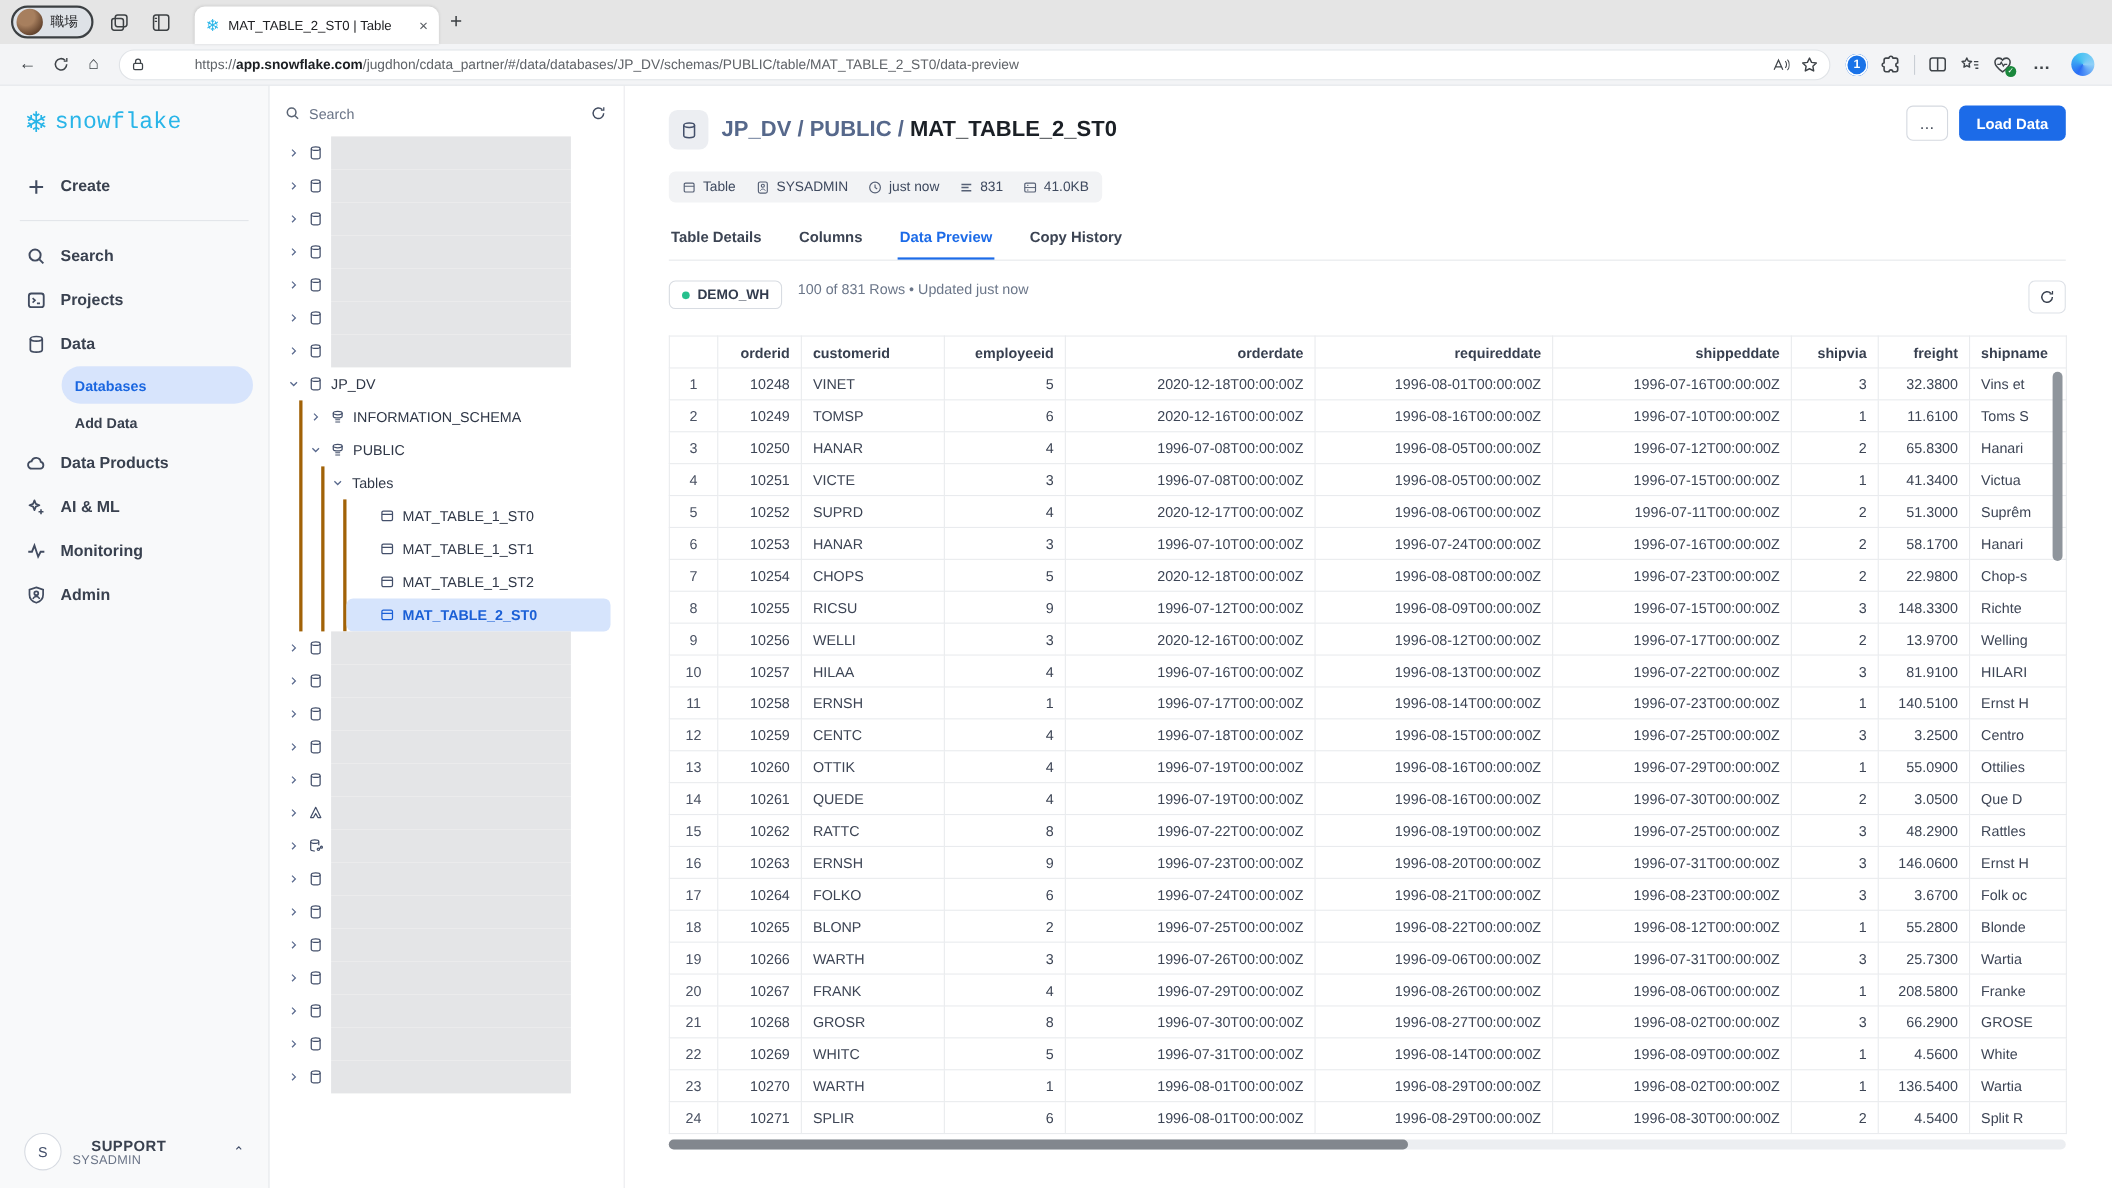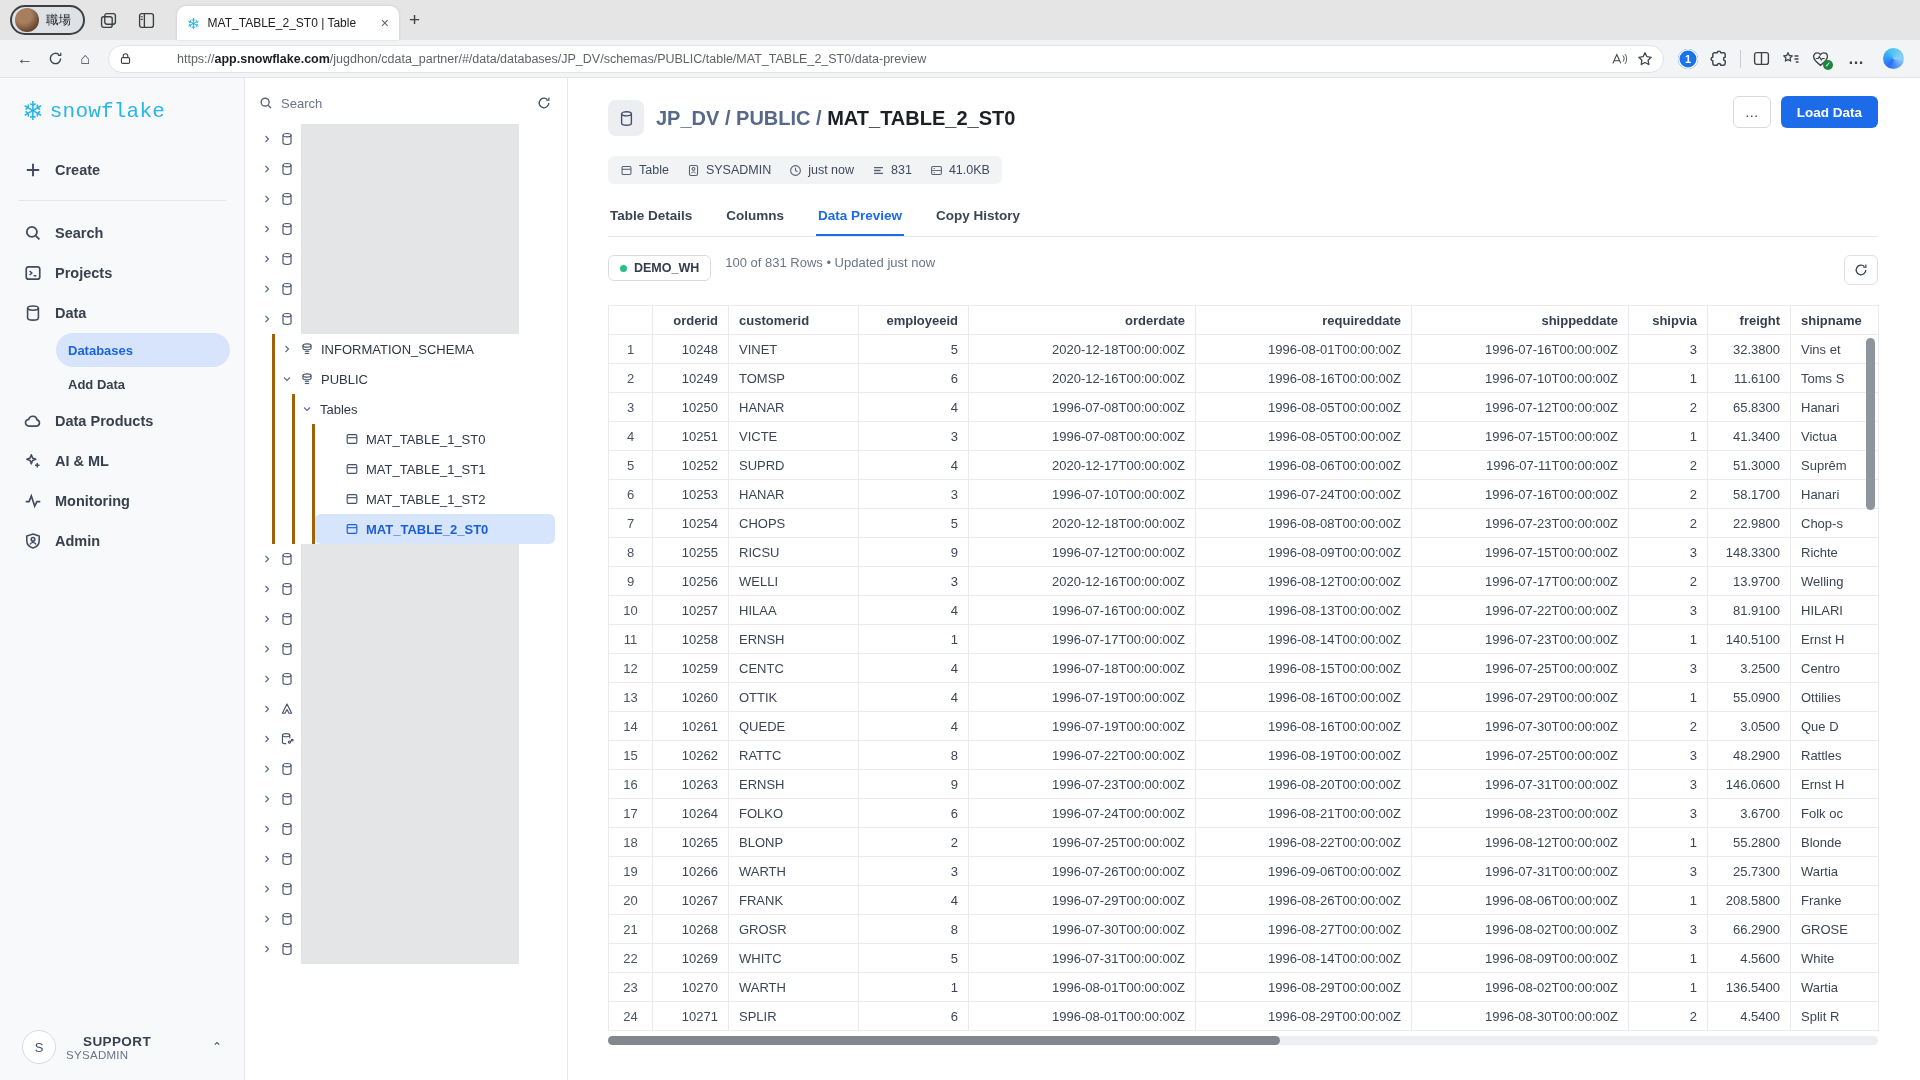--- a/index.html
+++ b/index.html
@@ -363,20 +363,34 @@
           </span>
           <span class="ticon">
             <svg width="14" height="14" viewBox="0 0 16 16" fill="none" stroke="#44506b" stroke-width="1.3">
               <ellipse cx="8" cy="3.6" rx="4.6" ry="1.9"></ellipse>
               <path d="M3.4 3.6v8.8c0 1 2.1 1.9 4.6 1.9s4.6-.9 4.6-1.9V3.6"></path>
             </svg>
           </span>
           <span class="redact"></span>
         </div>
       </div>
+    <div class="tree-row">
+      <span class="chev">
+          <svg width="12" height="12" viewBox="0 0 16 16" fill="none" stroke="#5b6b8f" stroke-width="1.6">
+            <polyline points="4 6 8 10 12 6"></polyline>
+          </svg>
+        </span>
+      <span class="ticon">
+          <svg width="14" height="14" viewBox="0 0 16 16" fill="none" stroke="#44506b" stroke-width="1.3">
+            <ellipse cx="8" cy="3.6" rx="4.6" ry="1.9"></ellipse>
+            <path d="M3.4 3.6v8.8c0 1 2.1 1.9 4.6 1.9s4.6-.9 4.6-1.9V3.6"></path>
+          </svg>
+        </span>
+      <span>JP_DV</span>
+    </div>
     <div class="indent">
       <div class="tree-row">
         <span class="chev">
             <svg width="12" height="12" viewBox="0 0 16 16" fill="none" stroke="#5b6b8f" stroke-width="1.6">
               <polyline points="6 4 10 8 6 12"></polyline>
             </svg>
           </span>
         <span class="ticon">
             <svg width="14" height="14" viewBox="0 0 16 16" fill="none" stroke="#44506b" stroke-width="1.3">
               <ellipse cx="8" cy="4" rx="4.6" ry="1.8"></ellipse>

